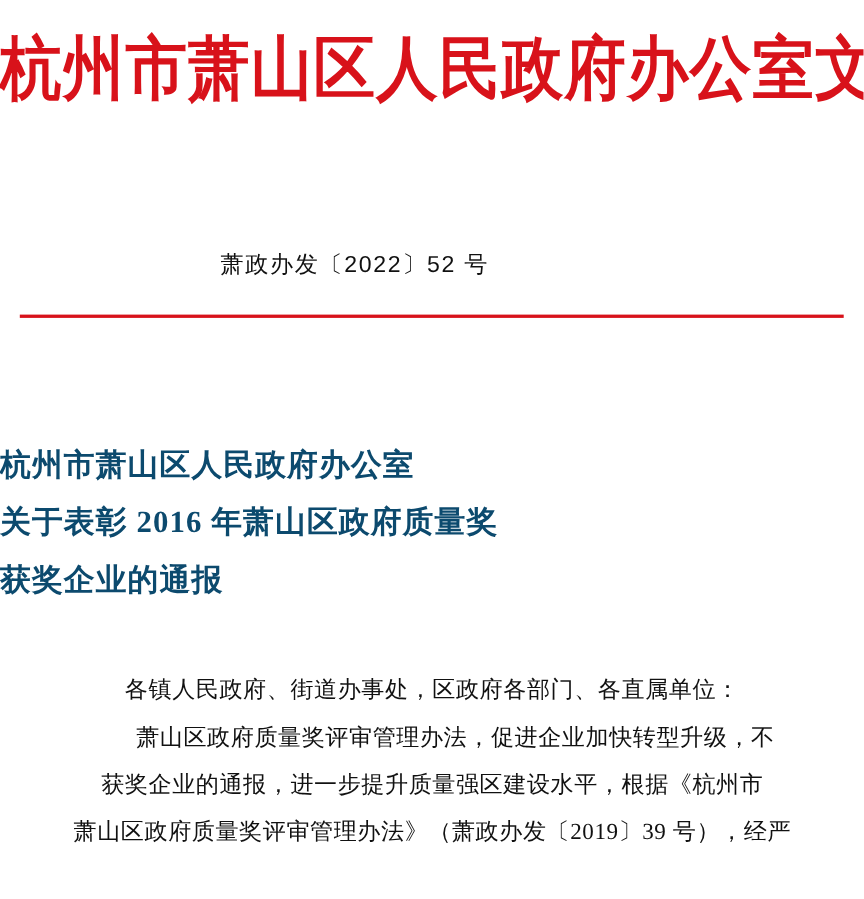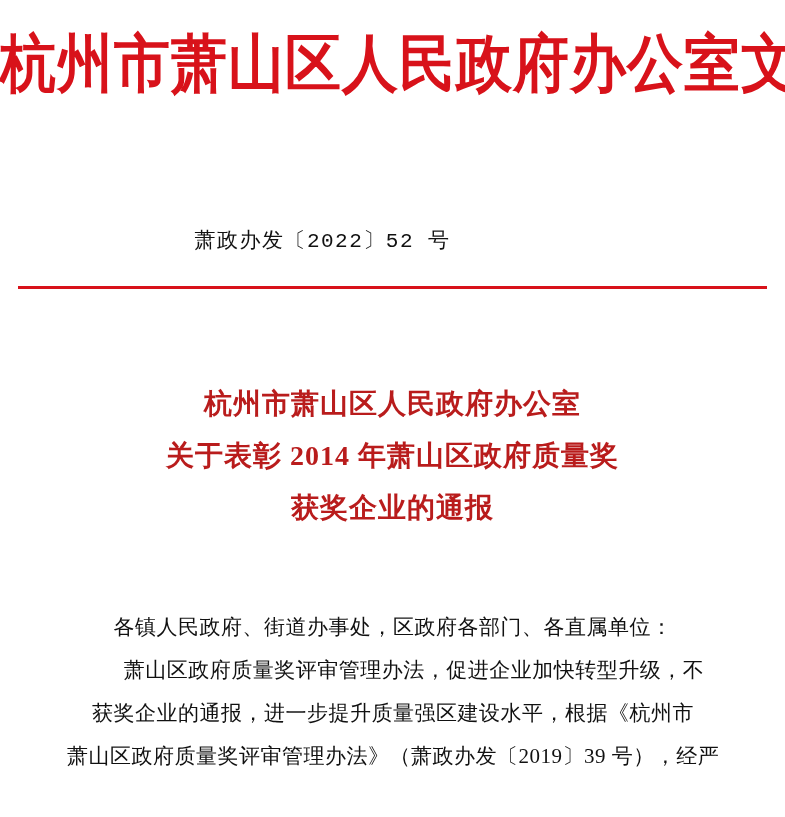--- a/index.html
+++ b/index.html
@@ -41,41 +41,41 @@
   
   .doc-number {
     position: absolute;
     top: 226px;
     left: 0;
     width: 645px;
     text-align: center;
     font-size: 21px;
     color: #111111;
     letter-spacing: 1.5px;
-    font-family: Liberation Mono, monospace;
+    font-family: Liberation Sans, sans-serif;
   }
 
   
   .red-rule {
     position: absolute;
     top: 286px;
     left: 18px;
     width: 749px;
     height: 3px;
     background: #d8121a;
   }
 
   
   .title-block {
     position: absolute;
-    top: 378px;
+    top: 398px;
     left: 0;
     width: 785px;
-    text-align: center;
-    color: #b91c1c;
+    text-align: left;
+    color: #0c4a6e;
     font-weight: bold;
     font-size: 28px;
     line-height: 52px;
     letter-spacing: 1px;
     font-family: "Liberation Serif", "DejaVu Serif", serif;
   }
   .title-block .tline {
     display: block;
     white-space: nowrap;
   }
@@ -107,21 +107,21 @@
 <div class="page">
 
   <div class="masthead">杭州市萧山区人民政府办公室文件</div>
 
   <div class="doc-number">萧政办发〔2022〕52 号</div>
 
   <div class="red-rule"></div>
 
   <div class="title-block">
     <span class="tline">杭州市萧山区人民政府办公室</span>
-    <span class="tline">关于表彰 2014 年萧山区政府质量奖</span>
+    <span class="tline">关于表彰 2016 年萧山区政府质量奖</span>
     <span class="tline">获奖企业的通报</span>
   </div>
 
   <div class="body-text">
     <p>各镇人民政府、街道办事处，区政府各部门、各直属单位：</p>
     <p class="indent">萧山区政府质量奖评审管理办法，促进企业加快转型升级，不</p>
     <p>获奖企业的通报，进一步提升质量强区建设水平，根据《杭州市</p>
     <p>萧山区政府质量奖评审管理办法》（萧政办发〔2019〕39 号），经严</p>
   </div>
 

